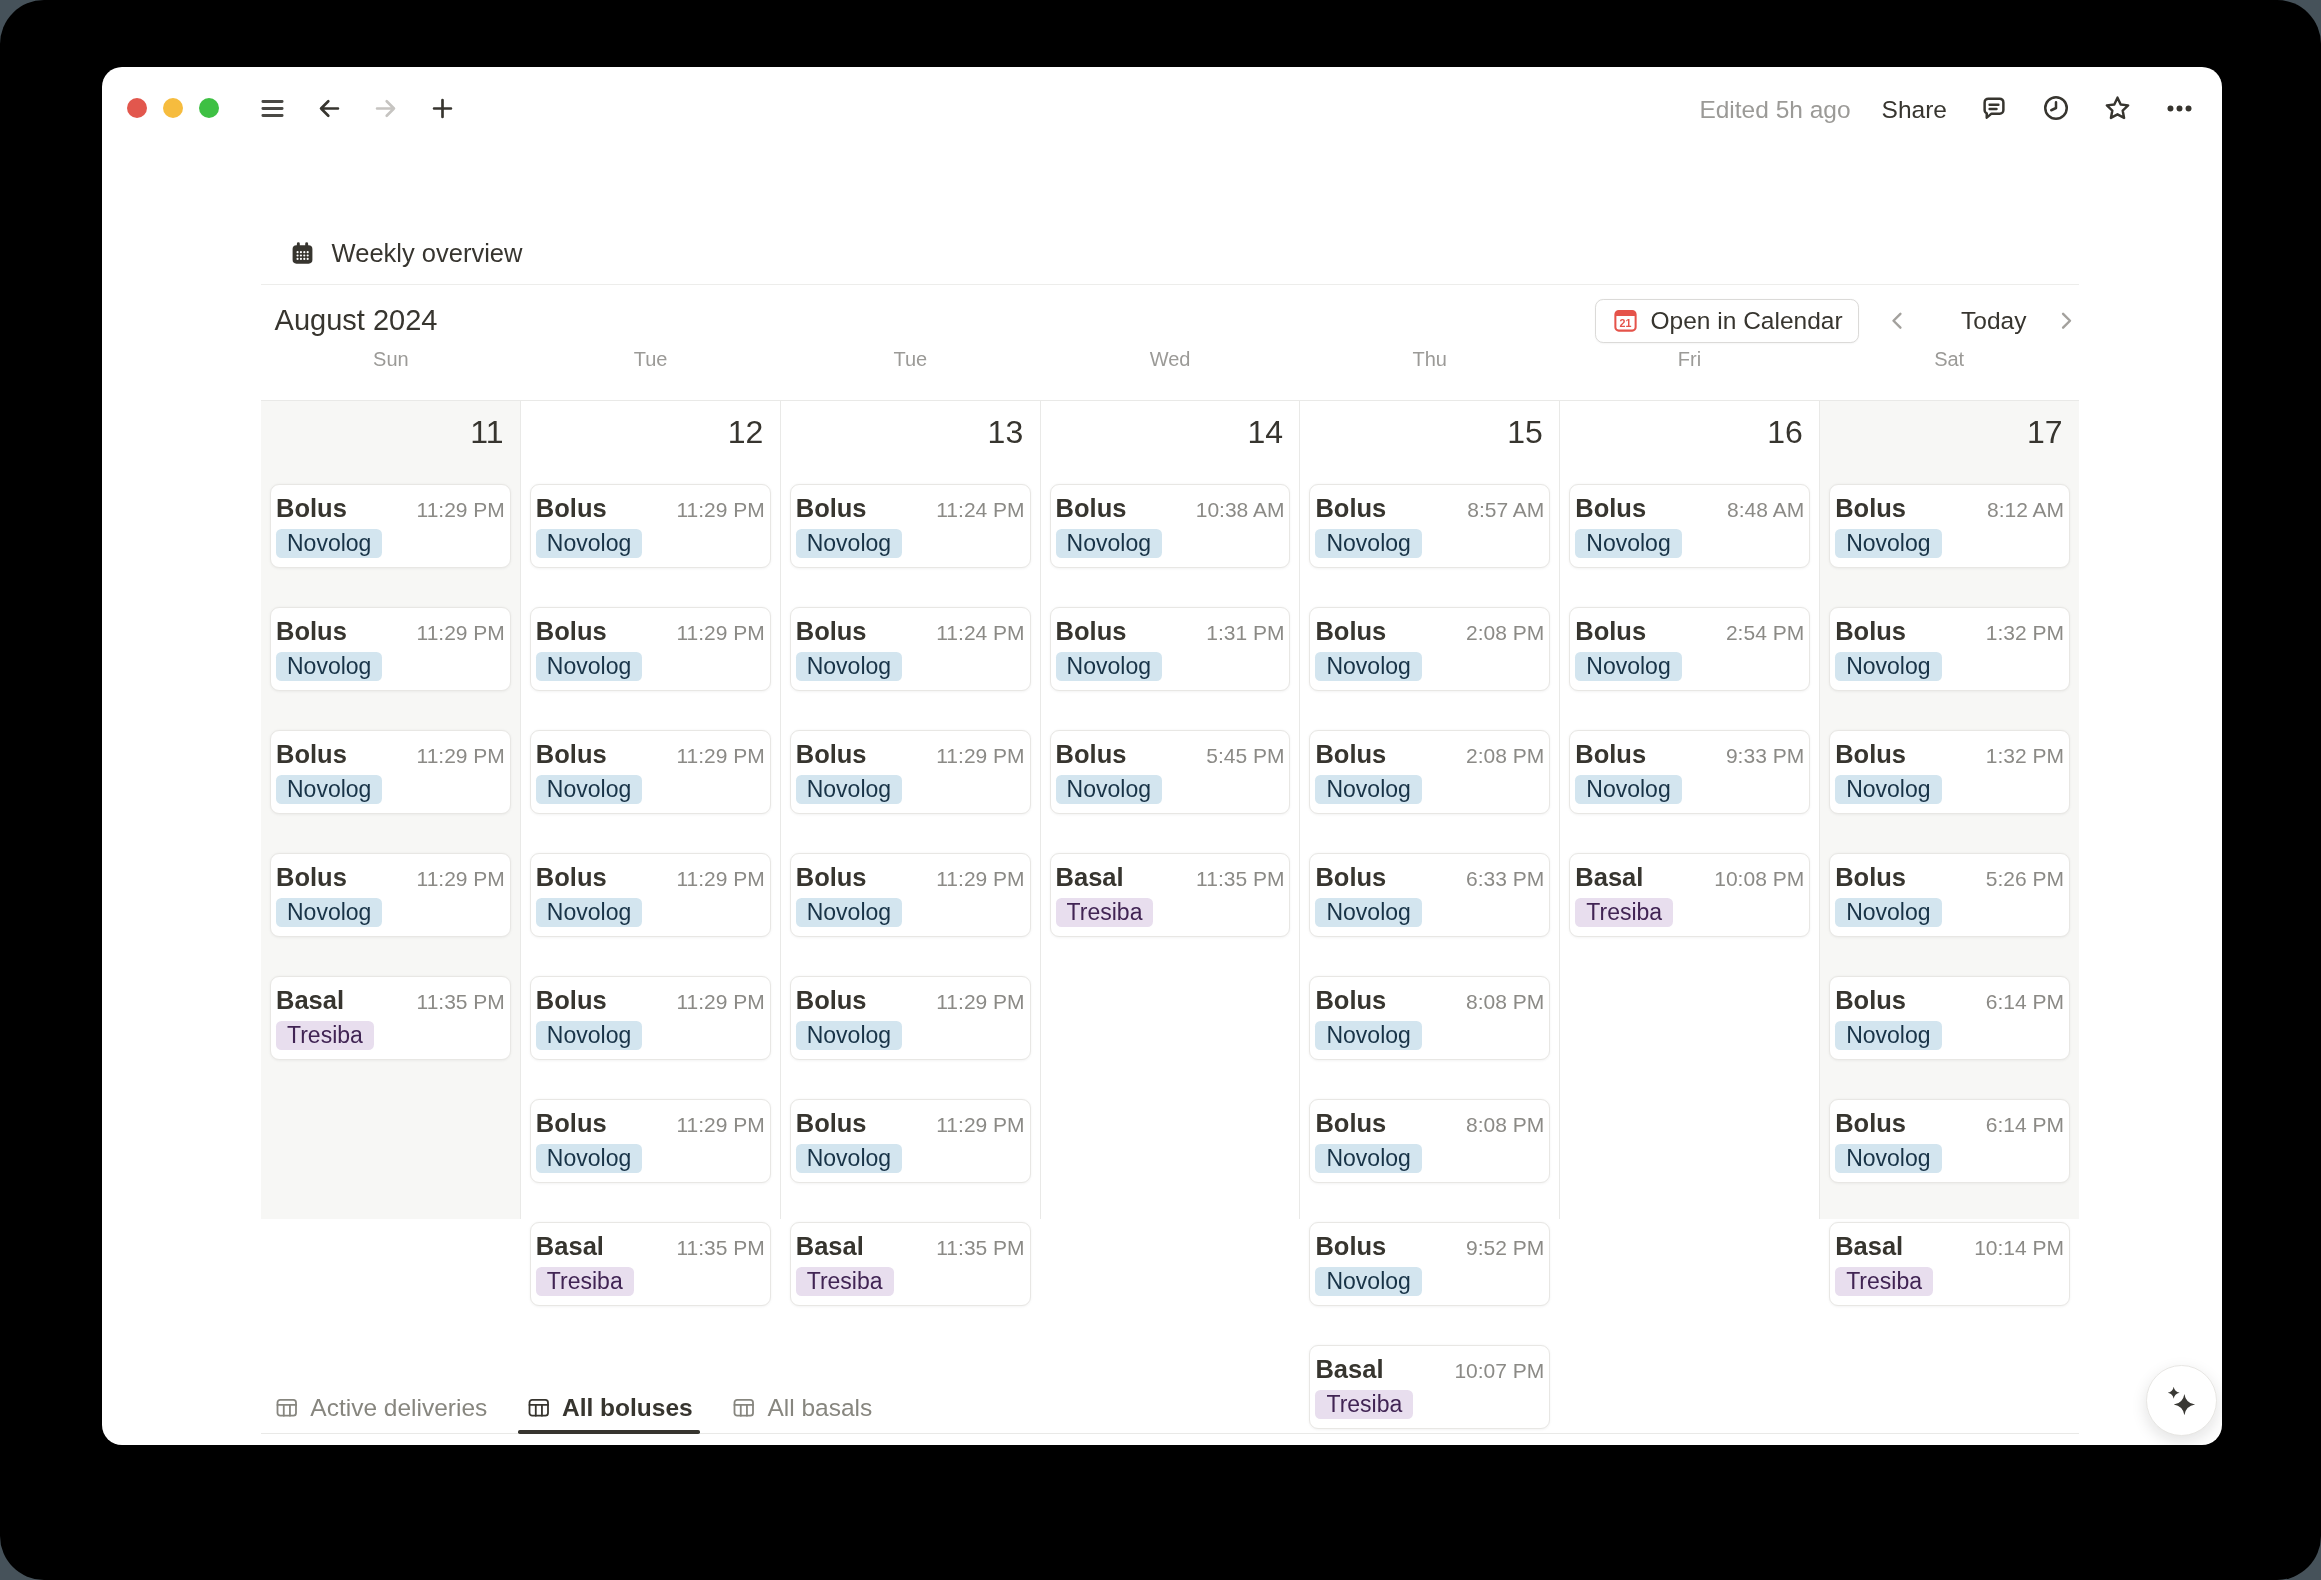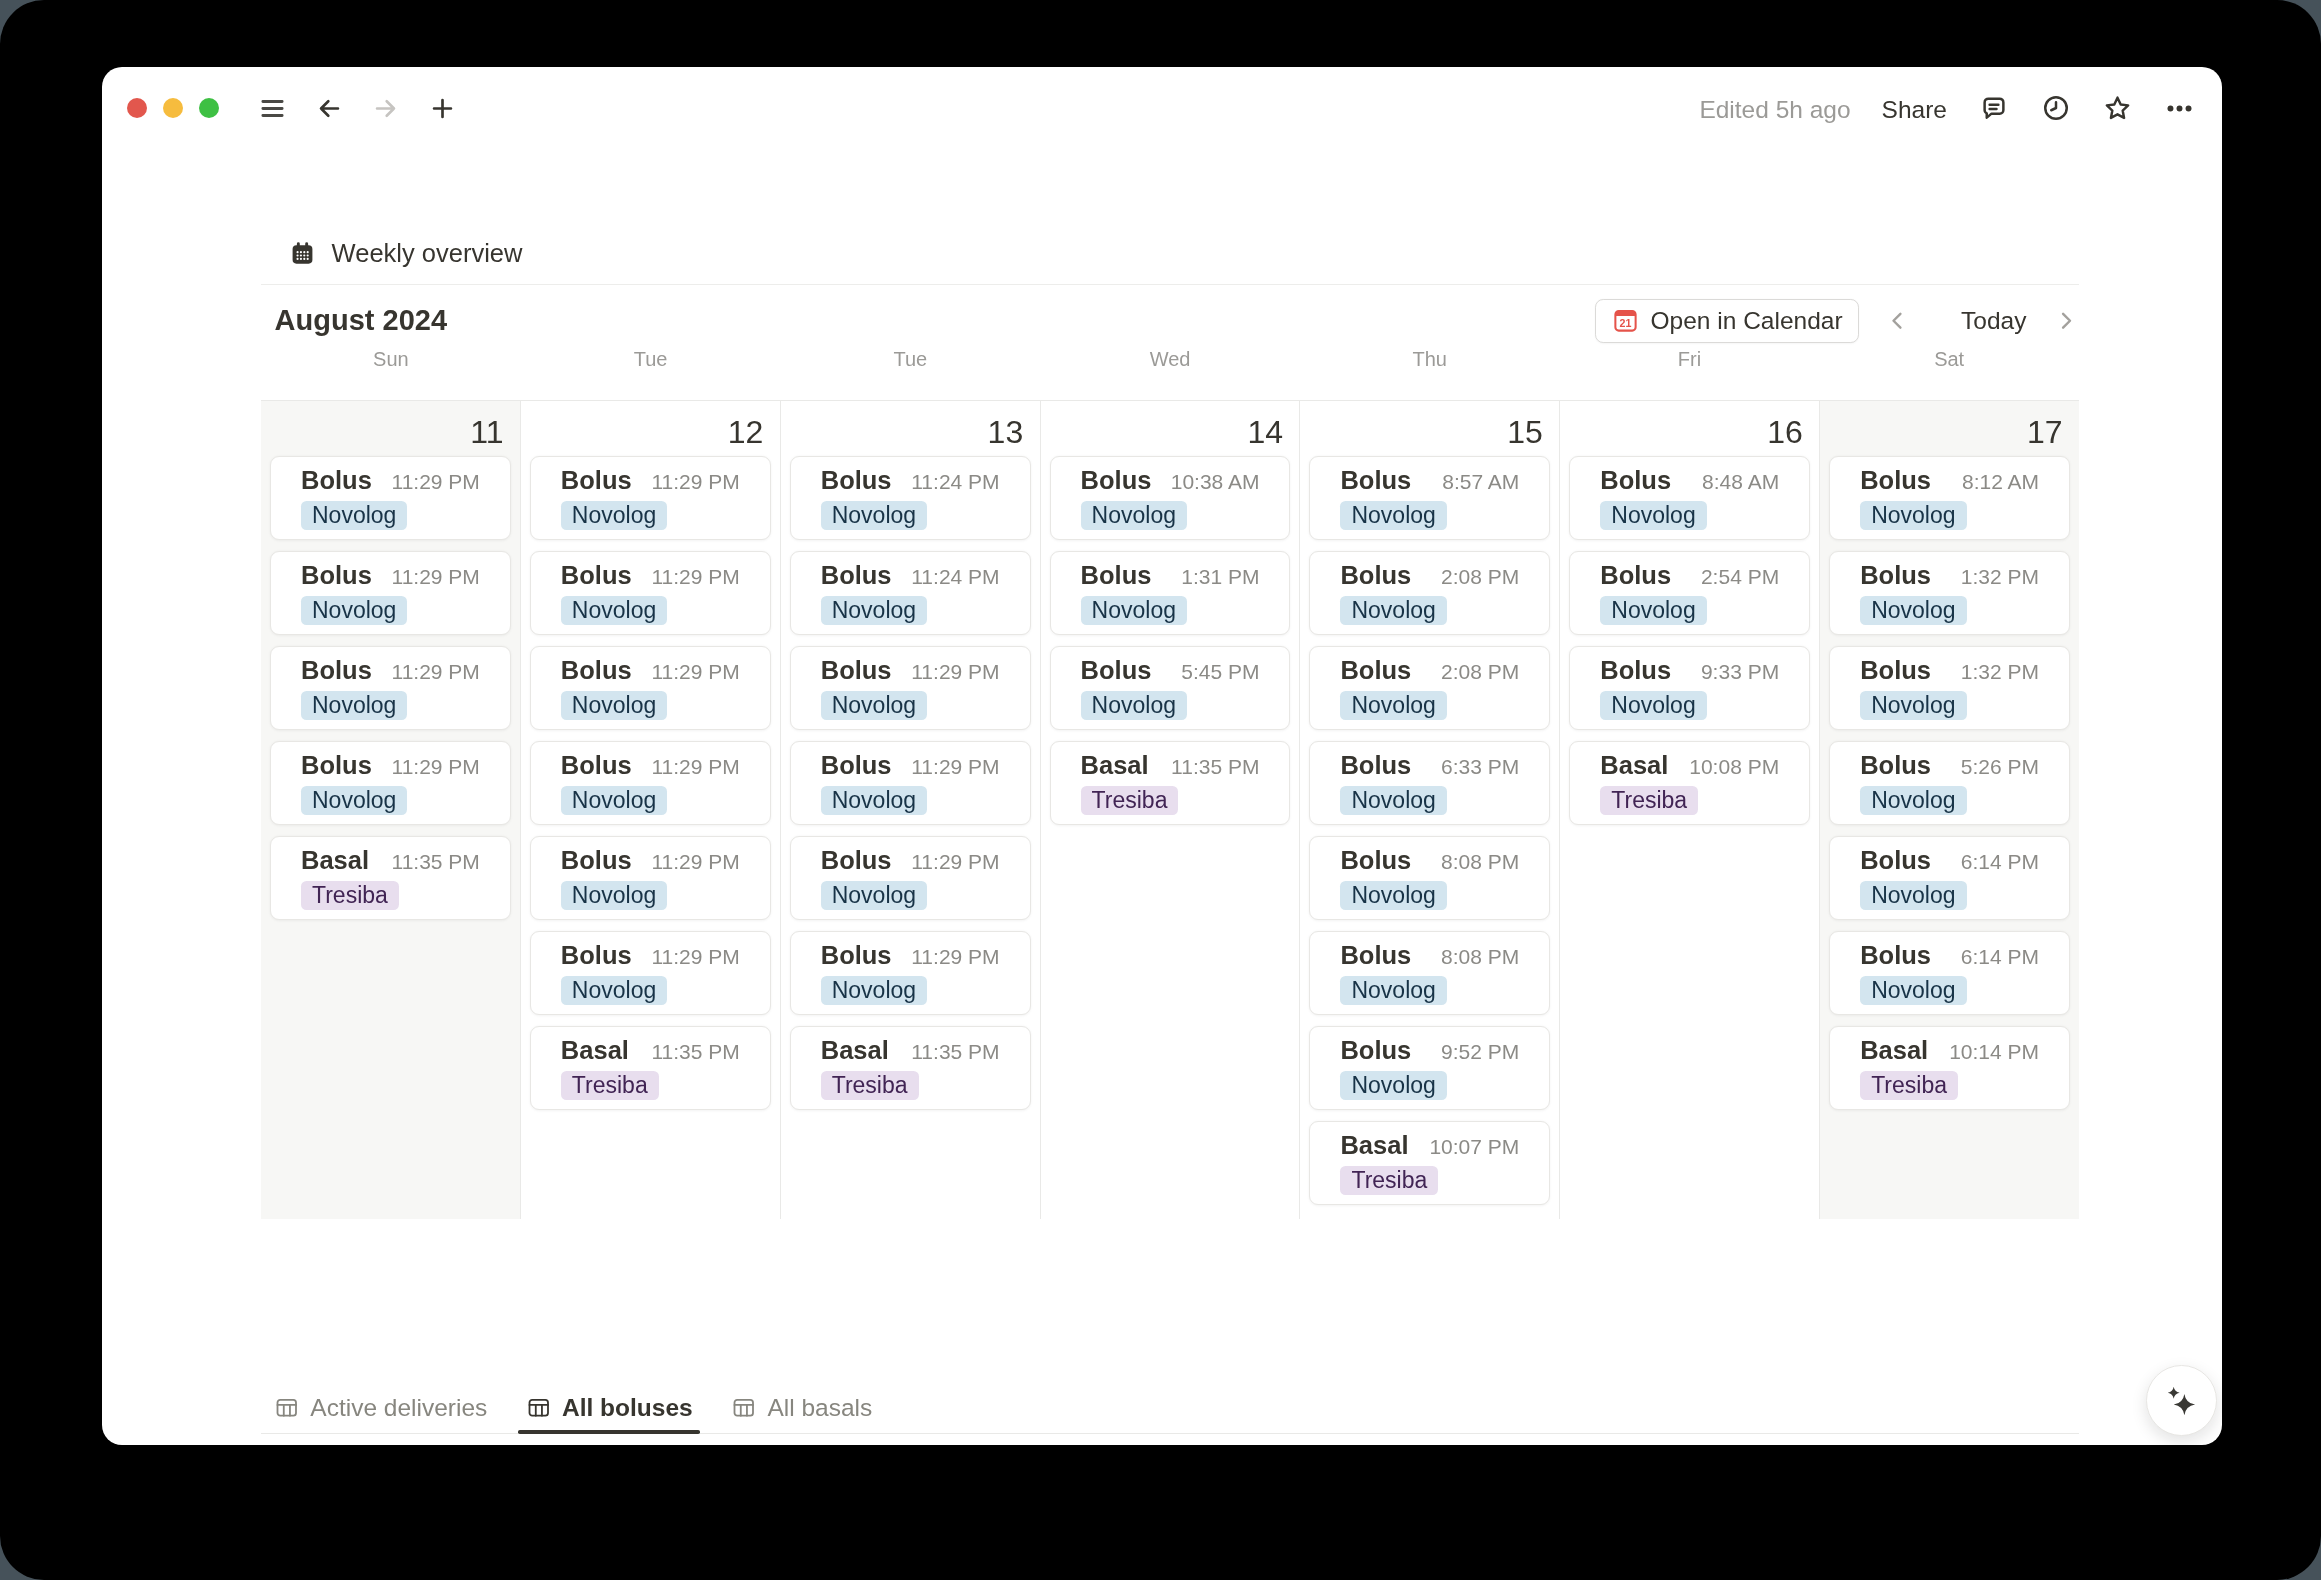--- a/index.html
+++ b/index.html
@@ -22,39 +22,39 @@
   .edited{font-size:24.5px;color:#9b9a97;}
   .share{font-size:24.5px;color:#37352f;font-weight:500;}
 
   
   .view-header{position:absolute;left:185px;top:171px;display:flex;align-items:center;gap:13.6px;}
   .view-title{font-size:25.5px;font-weight:500;color:#37352f;}
   .header-divider{position:absolute;left:159px;top:217px;width:1818px;border-top:0.9px solid #ededeb;}
 
   
   .month-row{position:absolute;left:159px;top:227px;width:1818px;height:53px;display:flex;align-items:center;box-sizing:border-box;}
-  .month-label{margin-left:13.6px;font-size:29px;font-weight:700;color:#37352f;}
+  .month-label{margin-left:13.6px;font-size:29px;font-weight:400;color:#37352f;}
   .month-controls{margin-left:auto;display:flex;align-items:center;gap:25.5px;}
   .oic-btn{height:44px;border:0.9px solid #dbdad8;border-radius:8.2px;background:#fff;display:flex;
     align-items:center;gap:11.8px;padding:0 15.5px;font-size:24.5px;font-weight:500;color:#37352f;
     box-shadow:0 0.9px 1.8px rgba(15,15,15,.04);cursor:pointer;}
   .chev{display:flex;align-items:center;justify-content:center;width:27px;height:27px;}
   .today{font-size:24.5px;font-weight:500;color:#37352f;margin-left:24px;}
 
   
   .day-headers{position:absolute;left:159px;top:281px;width:1818px;display:flex;}
   .day-name{flex:1;text-align:center;font-size:20px;color:#9b9a97;}
   .grid{position:absolute;left:159px;top:333px;width:1818px;height:819px;display:flex;border-top:0.9px solid #e9e9e7;box-sizing:border-box;}
   .day-col{flex:1;position:relative;padding-top:55px;box-sizing:border-box;min-width:0;}
   .day-col + .day-col{border-left:0.9px solid #e9e9e7;}
   .day-col.weekend{background:#f7f7f5;}
   .date-num{position:absolute;top:12.7px;right:16.4px;font-size:32px;font-weight:500;color:#37352f;}
   .events{display:flex;flex-direction:column;gap:11px;padding:0 9px;}
   .card{background:#fff;border:0.9px solid #e8e7e4;border-radius:9px;box-shadow:0 0.9px 2.7px rgba(15,15,15,.05);
-    padding:9px 30px;height:84px;box-sizing:border-box;cursor:pointer;}
+    padding:9px 5px;height:84px;box-sizing:border-box;cursor:pointer;margin-top:28px;}
   .card-head{display:flex;justify-content:space-between;align-items:baseline;}
   .card-title{font-size:25.5px;font-weight:700;color:#37352f;}
   .card-time{font-size:21px;color:#8b8a86;white-space:nowrap;}
   .chip{display:inline-block;margin-top:5.5px;font-size:23px;line-height:26px;padding:1.8px 11px;border-radius:5.5px;}
 
   
   .tabs{position:absolute;left:159px;top:1315px;width:1818px;height:52px;display:flex;align-items:center;
     gap:23.6px;border-bottom:0.9px solid #e9e9e7;padding-left:5.5px;box-sizing:border-box;}
   .tab{position:relative;height:100%;display:flex;align-items:center;gap:11px;font-size:24.5px;
     color:#87867f;padding:0 7.3px;cursor:pointer;}

